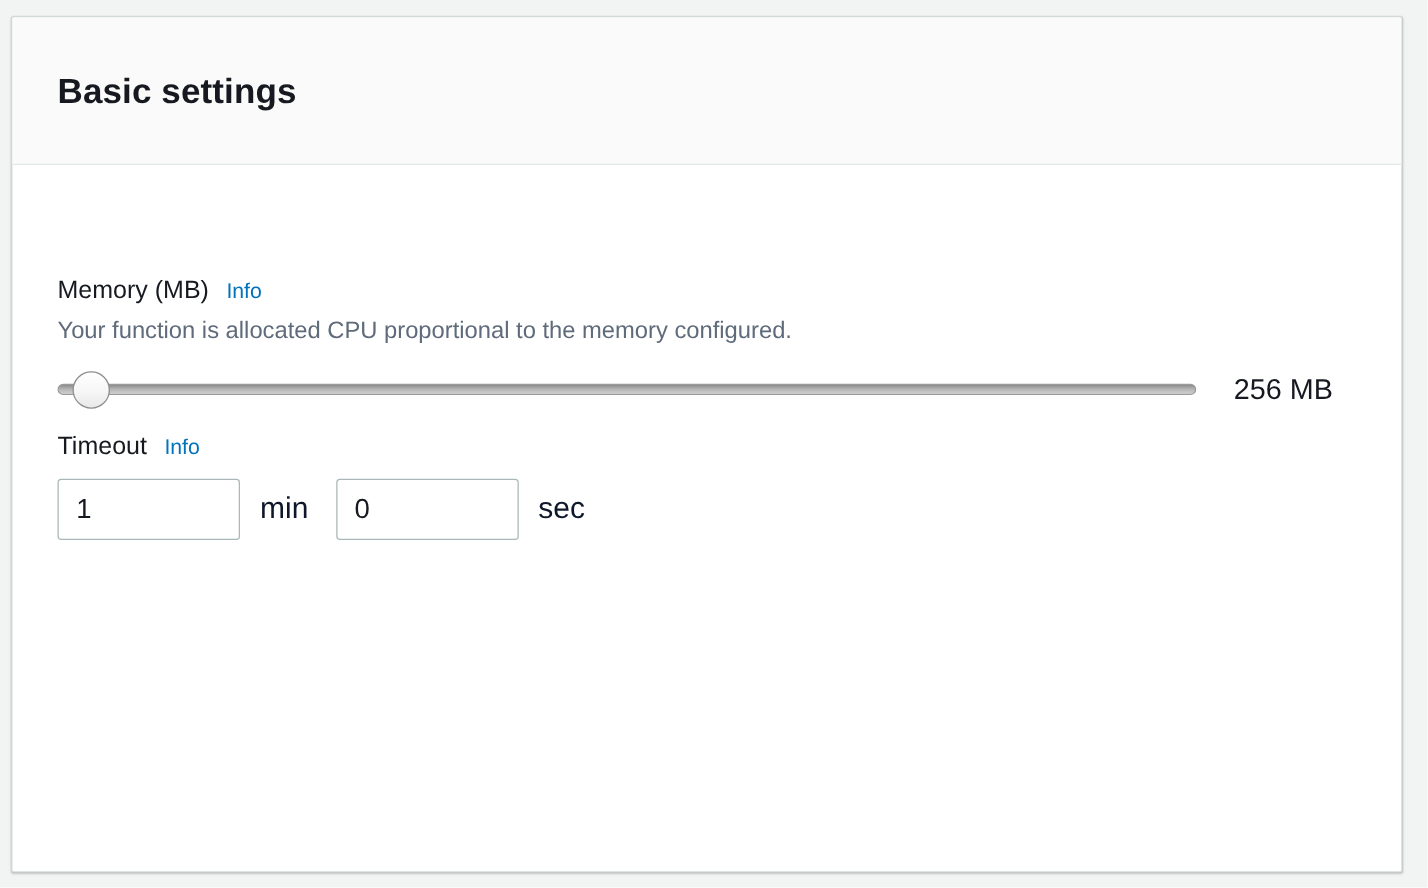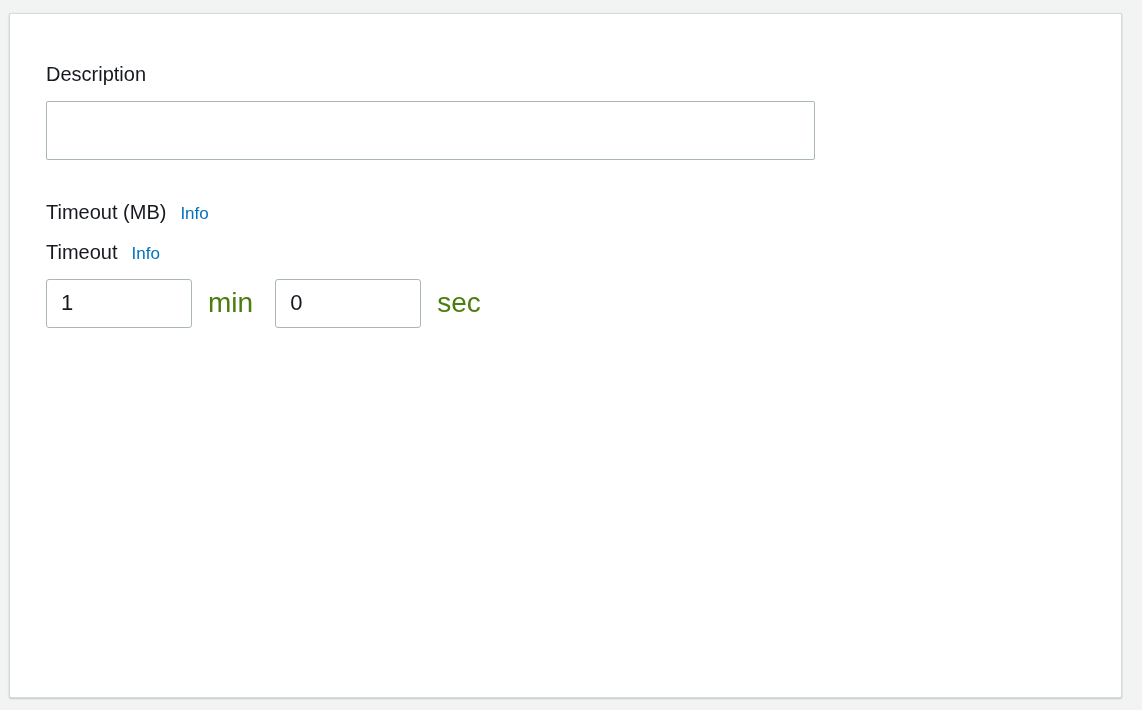--- a/index.html
+++ b/index.html
@@ -167,45 +167,47 @@
     background: #ffffff;
     box-sizing: border-box;
     font-family: "Liberation Sans", sans-serif;
     font-size: 22px;
     color: #16191f;
     padding: 0 14px;
     outline: none;
   }
 
   .unit-label {
-    font-size: 28px;
-    color: #4d7c0f;
+    font-size: 24px;
+    color: #0f172a;
     margin-left: 16px;
     margin-right: 22px;
   }
 </style>
 </head>
 <body>
 
 <div class="card">
 
+  <div class="card-header">
+    <div class="card-title">Basic settings</div>
+  </div>
 
   <div class="card-body">
 
-    <div class="description-block">
-      <div class="field-label">
-        <span>Description</span>
-      </div>
-      <input class="text-input" type="text" value="" style="">
-    </div>
 
     <div class="memory-block">
       <div class="field-label">
-        <span>Timeout (MB)</span>
+        <span>Memory (MB)</span>
         <span class="info-link">Info</span>
+      </div>
+      <div class="field-hint">Your function is allocated CPU proportional to the memory configured.</div>
+      <div class="slider-row">
+        <input class="range-slider" type="range" min="128" max="10240" step="1" value="256" style="">
+        <span class="slider-value">256 MB</span>
       </div>
     </div>
 
     <div class="timeout-block">
       <div class="field-label">
         <span>Timeout</span>
         <span class="info-link">Info</span>
       </div>
       <div class="timeout-row">
         <input class="num-input" type="text" value="1" style="">

